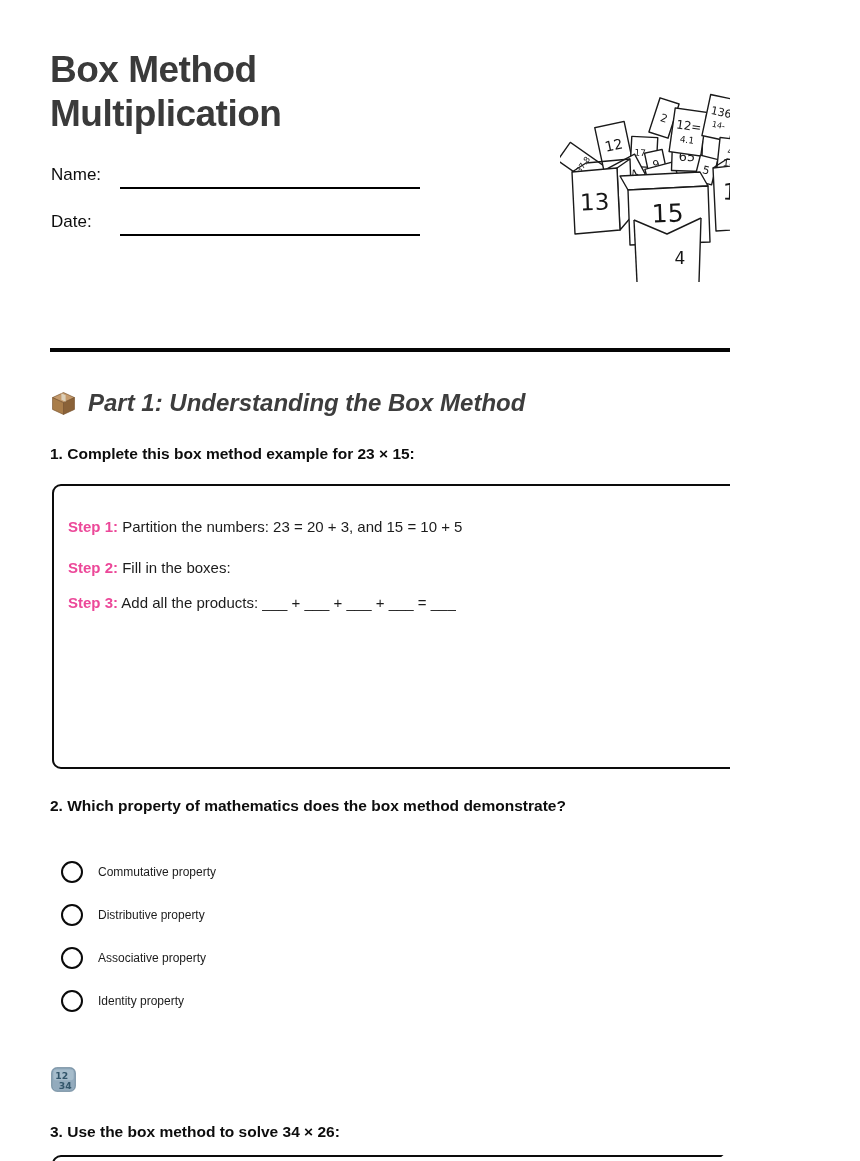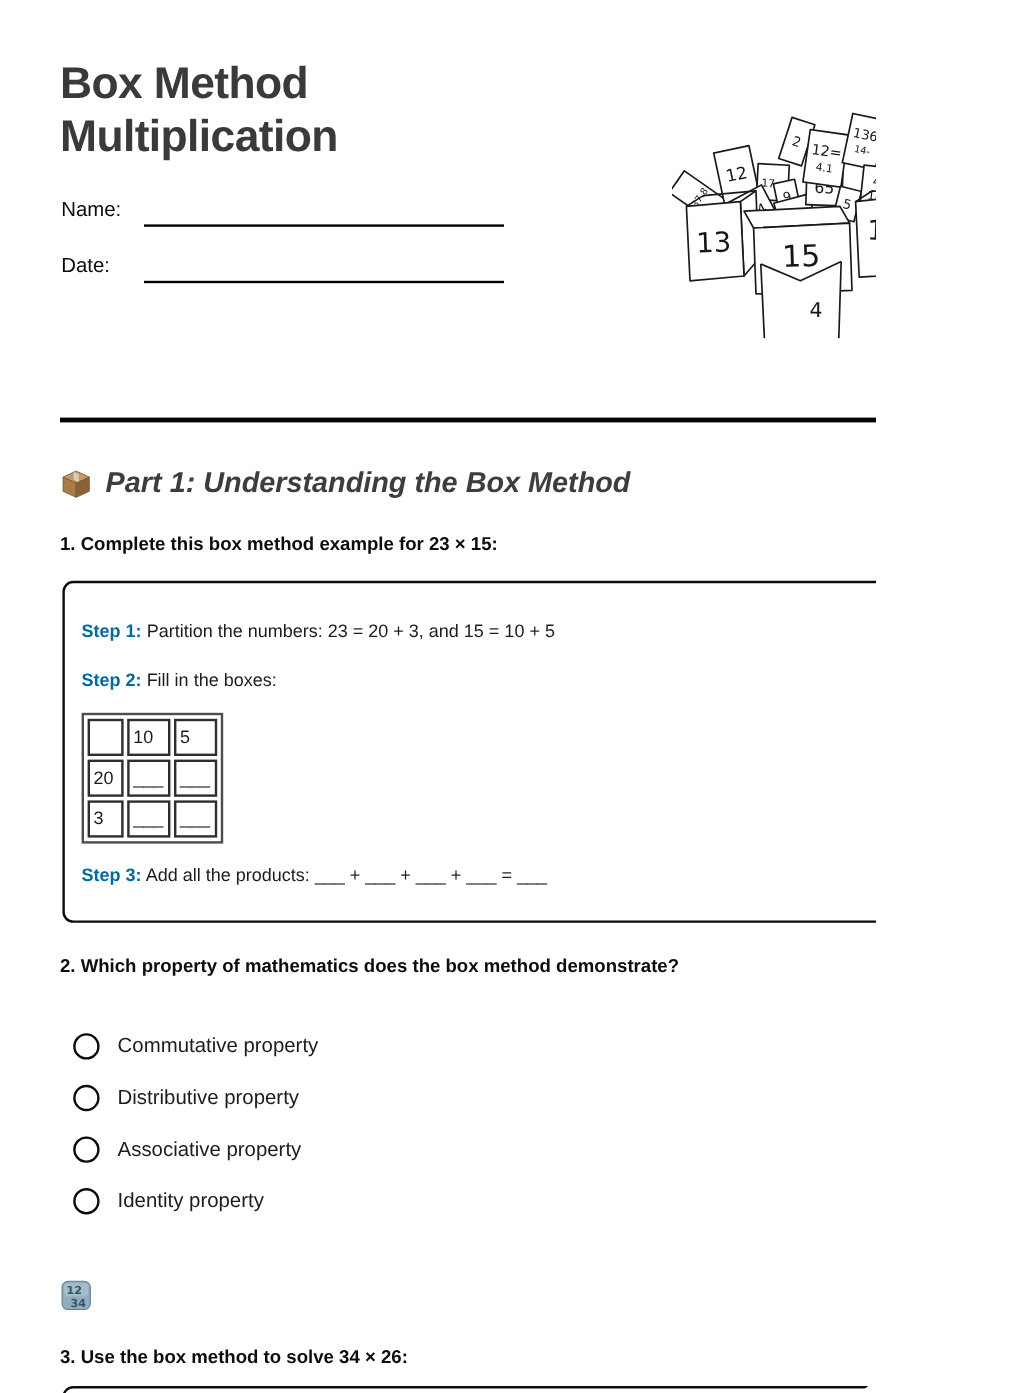--- a/index.html
+++ b/index.html
@@ -41,21 +41,21 @@
   }
   .q1 { top:445px; }
   .q2 { top:797px; }
   .q3 { top:1123px; }
   .example-box {
     position:absolute; left:52px; top:484px; width:756px; height:285px;
     box-sizing:border-box; border:2px solid #0c0c0c; border-radius:9px;
     padding:32px 14px 0 14px;
   }
   .step { font-size:15px; color:#1c1c1c; }
-  .step b { color:#0369a1; }
+  .step b { color:#ec4899; }
   .step2 { margin-top:24px; }
   .step3 { margin-top:18px; }
   .box-table {
     margin-top:18px; border-collapse:separate; border-spacing:3px;
     border:2px solid #4d4d4d; background:#fff;
   }
   .box-table td {
     border:2px solid #2e2e2e; height:27px; font-size:15px; color:#1c1c1c;
     padding:0 3px; vertical-align:middle; text-align:left;
   }
@@ -63,21 +63,21 @@
   .box-table td.c1, .box-table td.c2 { min-width:26px; }
   .option-row {
     position:absolute; left:61px; height:24px;
     display:flex; align-items:center; gap:15px;
   }
   .opt0 { top:860px; } .opt1 { top:903px;justify-content:flex-end; } .opt2 { top:946px; } .opt3 { top:989px; }
   .radio {
     width:22px; height:22px; box-sizing:border-box;
     border:2.5px solid #0a0a0a; border-radius:50%; background:#fff; flex:0 0 auto;
   }
-  .option-label { font-size:17px; color:#1c1c1c; }
+  .option-label { font-size:12px; color:#1c1c1c; }
   .practice-box {
     position:absolute; left:52px; top:1155px; width:756px; height:120px;
     box-sizing:border-box; border:2px solid #0c0c0c; border-radius:9px;
   }
   svg text { font-family:"DejaVu Sans","Liberation Sans",sans-serif; }
 </style>
 </head>
 <body>
 
 <div class="page">
@@ -197,39 +197,20 @@
 
   <div class="example-box">
     <div class="step">
       <b>Step 1:</b>
       <span>Partition the numbers: 23 = 20 + 3, and 15 = 10 + 5</span>
     </div>
     <div class="step step2">
       <b>Step 2:</b>
       <span>Fill in the boxes:</span>
     </div>
-    <table class="box-table">
-      <tbody>
-          <tr>
-        <td class="c0"></td>
-        <td class="c1">10</td>
-        <td class="c2">5</td>
-      </tr>
-      <tr>
-        <td class="c0">20</td>
-        <td class="c1">___</td>
-        <td class="c2">___</td>
-      </tr>
-      <tr>
-        <td class="c0">3</td>
-        <td class="c1">___</td>
-        <td class="c2">___</td>
-      </tr>
-    </tbody>
-      </table>
     <div class="step step3">
       <b>Step 3:</b>
       <span>Add all the products: ___ + ___ + ___ + ___ = ___</span>
     </div>
   </div>
 
   <div class="question q2">2. Which property of mathematics does the box method demonstrate?</div>
 
   <div class="option-row opt0">
     <span class="radio"></span>

